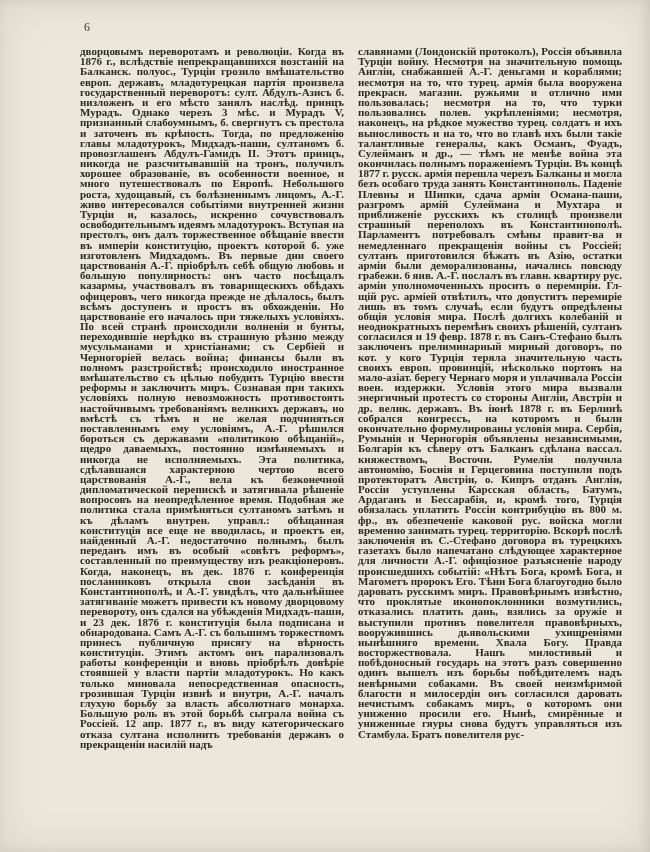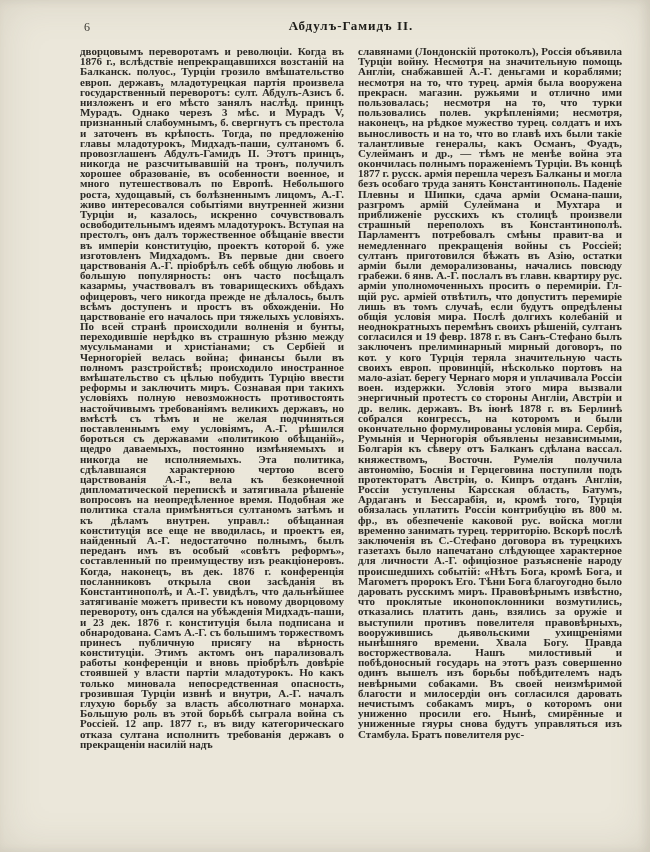--- a/index.html
+++ b/index.html
@@ -57,19 +57,18 @@
     word-spacing: -0.2px;
     font-weight: bold;
   }
 </style>
 </head>
 <body>
 
 <div class="page">
   <div class="running-head">
     <span class="pagenum">6</span>
-    <span class="head-title">Абдулъ-Гамидъ II.</span>
   </div>
   <div class="text-block">
     <div class="col">дворцовымъ переворотамъ и революціи. Когда въ 1876 г., вслѣдствіе непрекращавшихся возстаній на Балканск. полуос., Турціи грозило вмѣшательство европ. державъ, младотурецкая партія произвела государственный переворотъ: султ. Абдулъ-Азисъ б. низложенъ и его мѣсто занялъ наслѣд. принцъ Мурадъ. Однако черезъ 3 мѣс. и Мурадъ V, признанный слабоумнымъ, б. свергнутъ съ престола и заточенъ въ крѣпость. Тогда, по предложенію главы младотурокъ, Мидхадъ-паши, султаномъ б. провозглашенъ Абдулъ-Гамидъ II. Этотъ принцъ, никогда не разсчитывавшій на тронъ, получилъ хорошее образованіе, въ особенности военное, и много путешествовалъ по Европѣ. Небольшого роста, худощавый, съ болѣзненнымъ лицомъ, А.-Г. живо интересовался событіями внутренней жизни Турціи и, казалось, искренно сочувствовалъ освободительнымъ идеямъ младотурокъ. Вступая на престолъ, онъ далъ торжественное обѣщаніе ввести въ имперіи конституцію, проектъ которой б. уже изготовленъ Мидхадомъ. Въ первые дни своего царствованія А.-Г. пріобрѣлъ себѣ общую любовь и большую популярность: онъ часто посѣщалъ казармы, участвовалъ въ товарищескихъ обѣдахъ офицеровъ, чего никогда прежде не дѣлалось, былъ всѣмъ доступенъ и простъ въ обхожденіи. Но царствованіе его началось при тяжелыхъ условіяхъ. По всей странѣ происходили волненія и бунты, переходившіе нерѣдко въ страшную рѣзню между мусульманами и христіанами; съ Сербіей и Черногоріей велась война; финансы были въ полномъ разстройствѣ; происходило иностранное вмѣшательство съ цѣлью побудить Турцію ввести реформы и заключить миръ. Сознавая при такихъ условіяхъ полную невозможность противостоять настойчивымъ требованіямъ великихъ державъ, но вмѣстѣ съ тѣмъ и не желая подчиняться поставленнымъ ему условіямъ, А.-Г. рѣшился бороться съ державами «политикою обѣщаній», щедро даваемыхъ, постоянно измѣняемыхъ и никогда не исполняемыхъ. Эта политика, сдѣлавшаяся характерною чертою всего царствованія А.-Г., вела къ безконечной дипломатической перепискѣ и затягивала рѣшеніе вопросовъ на неопредѣленное время. Подобная же политика стала примѣняться султаномъ затѣмъ и къ дѣламъ внутрен. управл.: обѣщанная конституція все еще не вводилась, и проектъ ея, найденный А.-Г. недостаточно полнымъ, былъ переданъ имъ въ особый «совѣтъ реформъ», составленный по преимуществу изъ реакціонеровъ. Когда, наконецъ, въ дек. 1876 г. конференція посланниковъ открыла свои засѣданія въ Константинополѣ, и А.-Г. увидѣлъ, что дальнѣйшее затягиваніе можетъ привести къ новому дворцовому перевороту, онъ сдался на убѣжденія Мидхадъ-паши, и 23 дек. 1876 г. конституція была подписана и обнародована. Самъ А.-Г. съ большимъ торжествомъ принесъ публичную присягу на вѣрность конституціи. Этимъ актомъ онъ парализовалъ работы конференціи и вновь пріобрѣлъ довѣріе стоявшей у власти партіи младотурокъ. Но какъ только миновала непосредственная опасность, грозившая Турціи извнѣ и внутри, А.-Г. началъ глухую борьбу за власть абсолютнаго монарха. Большую роль въ этой борьбѣ сыграла война съ Россіей. 12 апр. 1877 г., въ виду категорическаго отказа султана исполнить требованія державъ о прекращеніи насилій надъ</div>
     <div class="col">славянами (Лондонскій протоколъ), Россія объявила Турціи войну. Несмотря на значительную помощь Англіи, снабжавшей А.-Г. деньгами и кораблями; несмотря на то, что турец. армія была вооружена прекрасн. магазин. ружьями и отлично ими пользовалась; несмотря на то, что турки пользовались полев. укрѣпленіями; несмотря, наконецъ, на рѣдкое мужество турец. солдатъ и ихъ выносливость и на то, что во главѣ ихъ были такіе талантливые генералы, какъ Османъ, Фуадъ, Сулейманъ и др., — тѣмъ не менѣе война эта окончилась полнымъ пораженіемъ Турціи. Въ концѣ 1877 г. русск. армія перешла черезъ Балканы и могла безъ особаго труда занять Константинополь. Паденіе Плевны и Шипки, сдача арміи Османа-паши, разгромъ армій Сулеймана и Мухтара и приближеніе русскихъ къ столицѣ произвели страшный переполохъ въ Константинополѣ. Парламентъ потребовалъ смѣны правит-ва и немедленнаго прекращенія войны съ Россіей; султанъ приготовился бѣжать въ Азію, остатки арміи были деморализованы, начались повсюду грабежи. 6 янв. А.-Г. послалъ въ главн. квартиру рус. арміи уполномоченныхъ просить о перемиріи. Гл-щій рус. арміей отвѣтилъ, что допуститъ перемиріе лишь въ томъ случаѣ, если будутъ опредѣлены общія условія мира. Послѣ долгихъ колебаній и неоднократныхъ перемѣнъ своихъ рѣшеній, султанъ согласился и 19 февр. 1878 г. въ Санъ-Стефано былъ заключенъ прелиминарный мирный договоръ, по кот. у кого Турція теряла значительную часть своихъ европ. провинцій, нѣсколько портовъ на мало-азіат. берегу Чернаго моря и уплачивала Россіи воен. издержки. Условія этого мира вызвали энергичный протестъ со стороны Англіи, Австріи и др. велик. державъ. Въ іюнѣ 1878 г. въ Берлинѣ собрался конгрессъ, на которомъ и были окончательно формулированы условія мира. Сербія, Румынія и Черногорія объявлены независимыми, Болгарія къ сѣверу отъ Балканъ сдѣлана вассал. княжествомъ, Восточн. Румелія получила автономію, Боснія и Герцеговина поступили подъ протекторатъ Австріи, о. Кипръ отданъ Англіи, Россіи уступлены Карсская область, Батумъ, Ардаганъ и Бессарабія, и, кромѣ того, Турція обязалась уплатить Россіи контрибуцію въ 800 м. фр., въ обезпеченіе каковой рус. войска могли временно занимать турец. территорію. Вскорѣ послѣ заключенія въ С.-Стефано договора въ турецкихъ газетахъ было напечатано слѣдующее характерное для личности А.-Г. офиціозное разъясненіе народу происшедшихъ событій: «Нѣтъ Бога, кромѣ Бога, и Магометъ пророкъ Его. Тѣни Бога благоугодно было даровать русскимъ миръ. Правовѣрнымъ извѣстно, что проклятые иконопоклонники возмутились, отказались платить дань, взялись за оружіе и выступили противъ повелителя правовѣрныхъ, вооружившись дьявольскими ухищреніями нынѣшняго времени. Хвала Богу. Правда восторжествовала. Нашъ милостивый и побѣдоносный государь на этотъ разъ совершенно одинъ вышелъ изъ борьбы побѣдителемъ надъ невѣрными собаками. Въ своей неизмѣримой благости и милосердіи онъ согласился даровать нечистымъ собакамъ миръ, о которомъ они униженно просили его. Нынѣ, смирённые и униженные гяуры снова будутъ управляться изъ Стамбула. Братъ повелителя рус-</div>
   </div>
 </div>
 
 </body></html>

